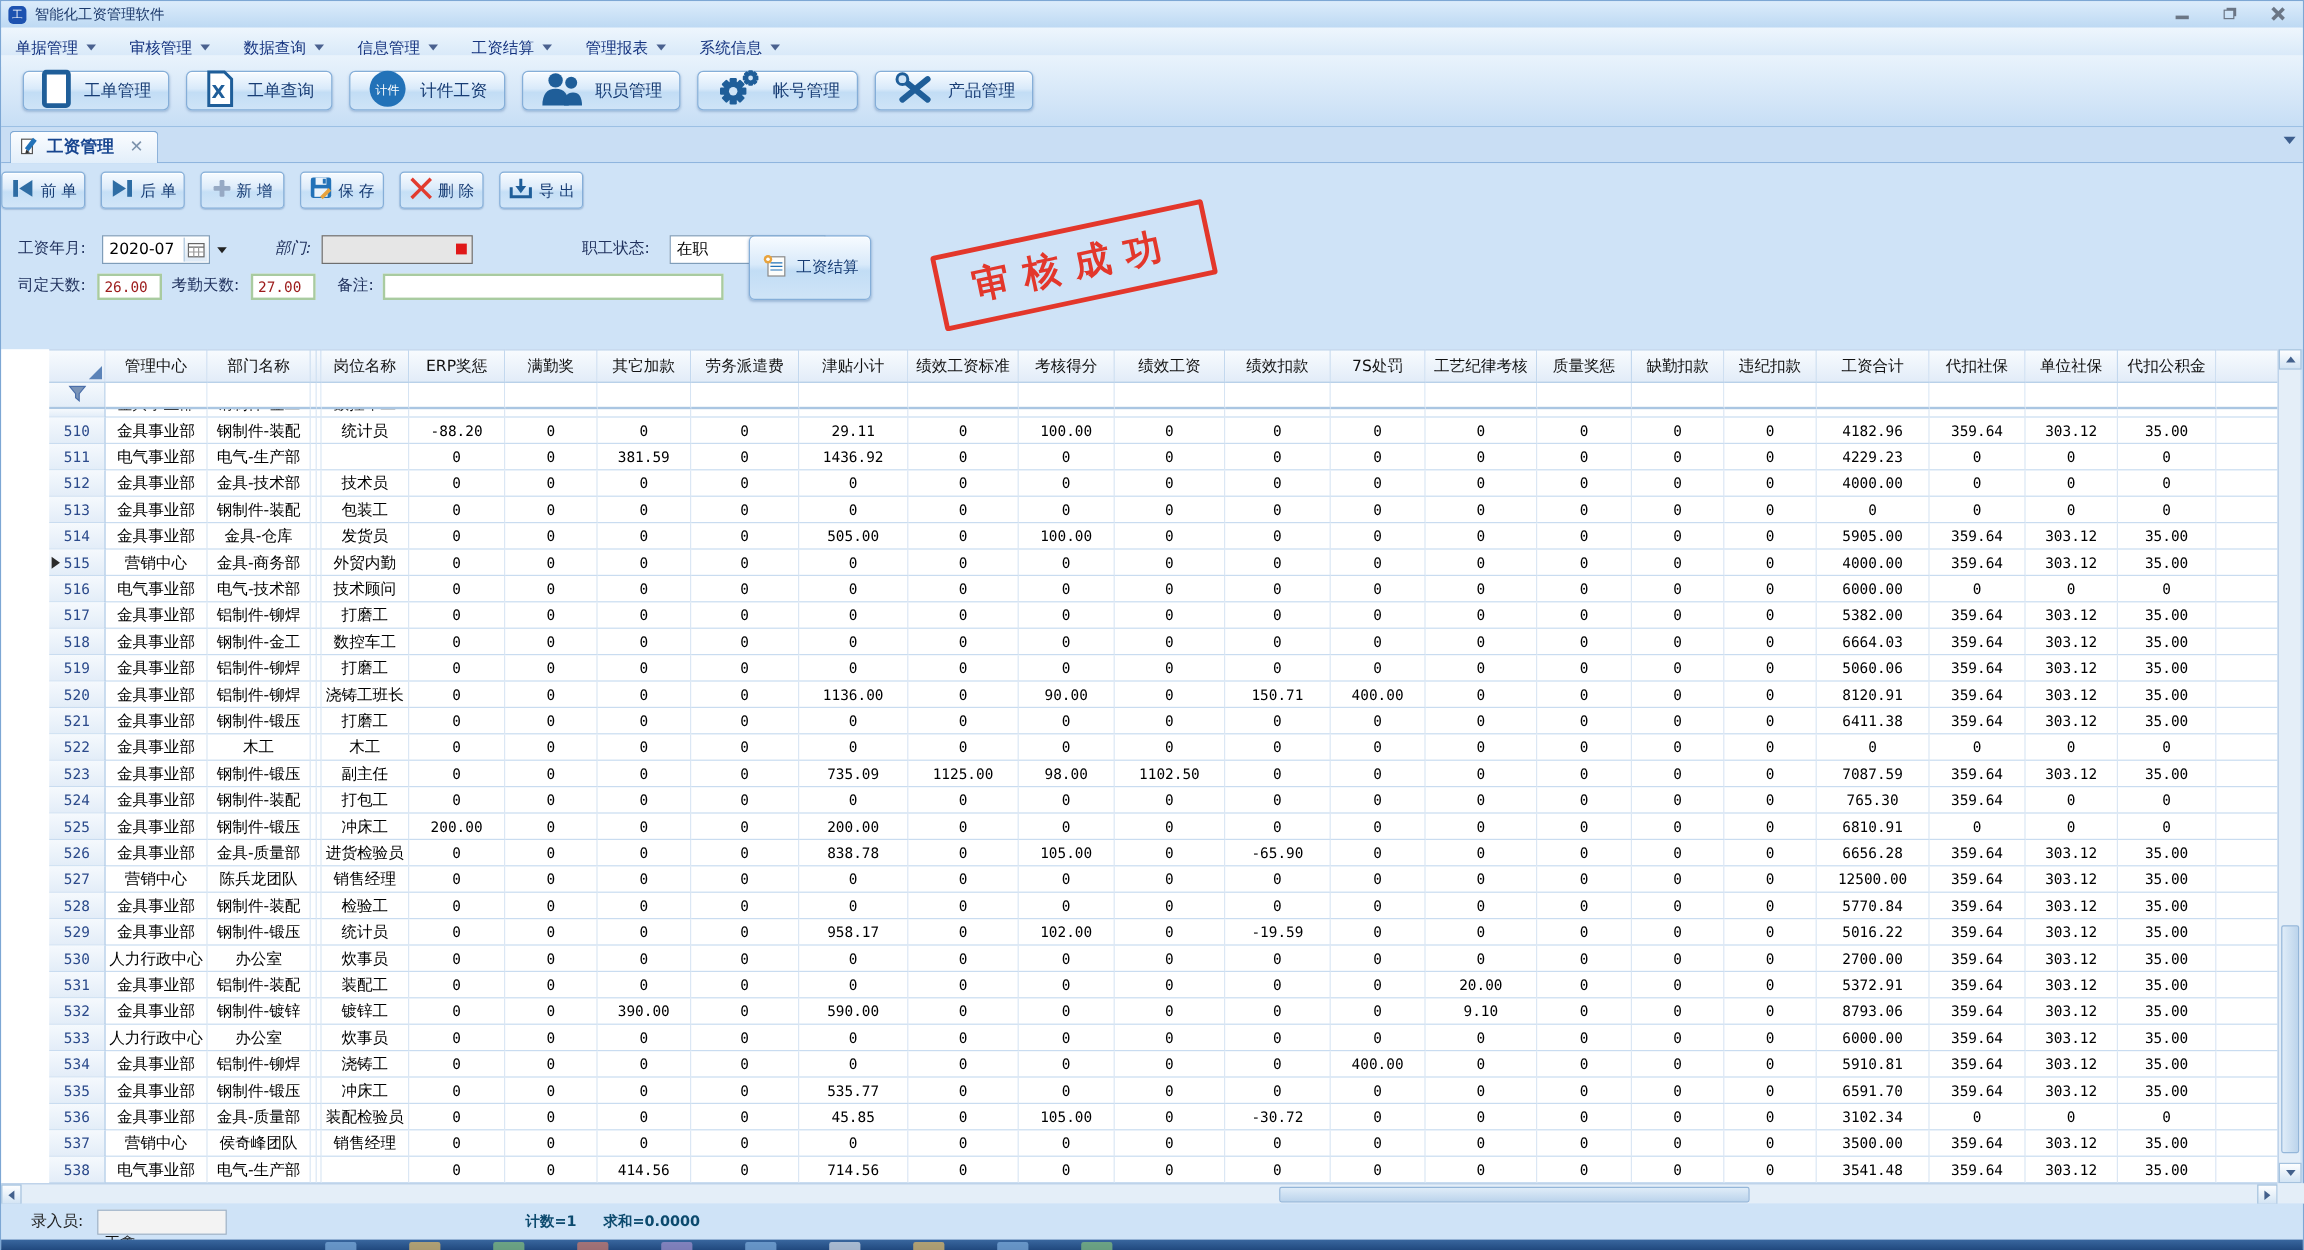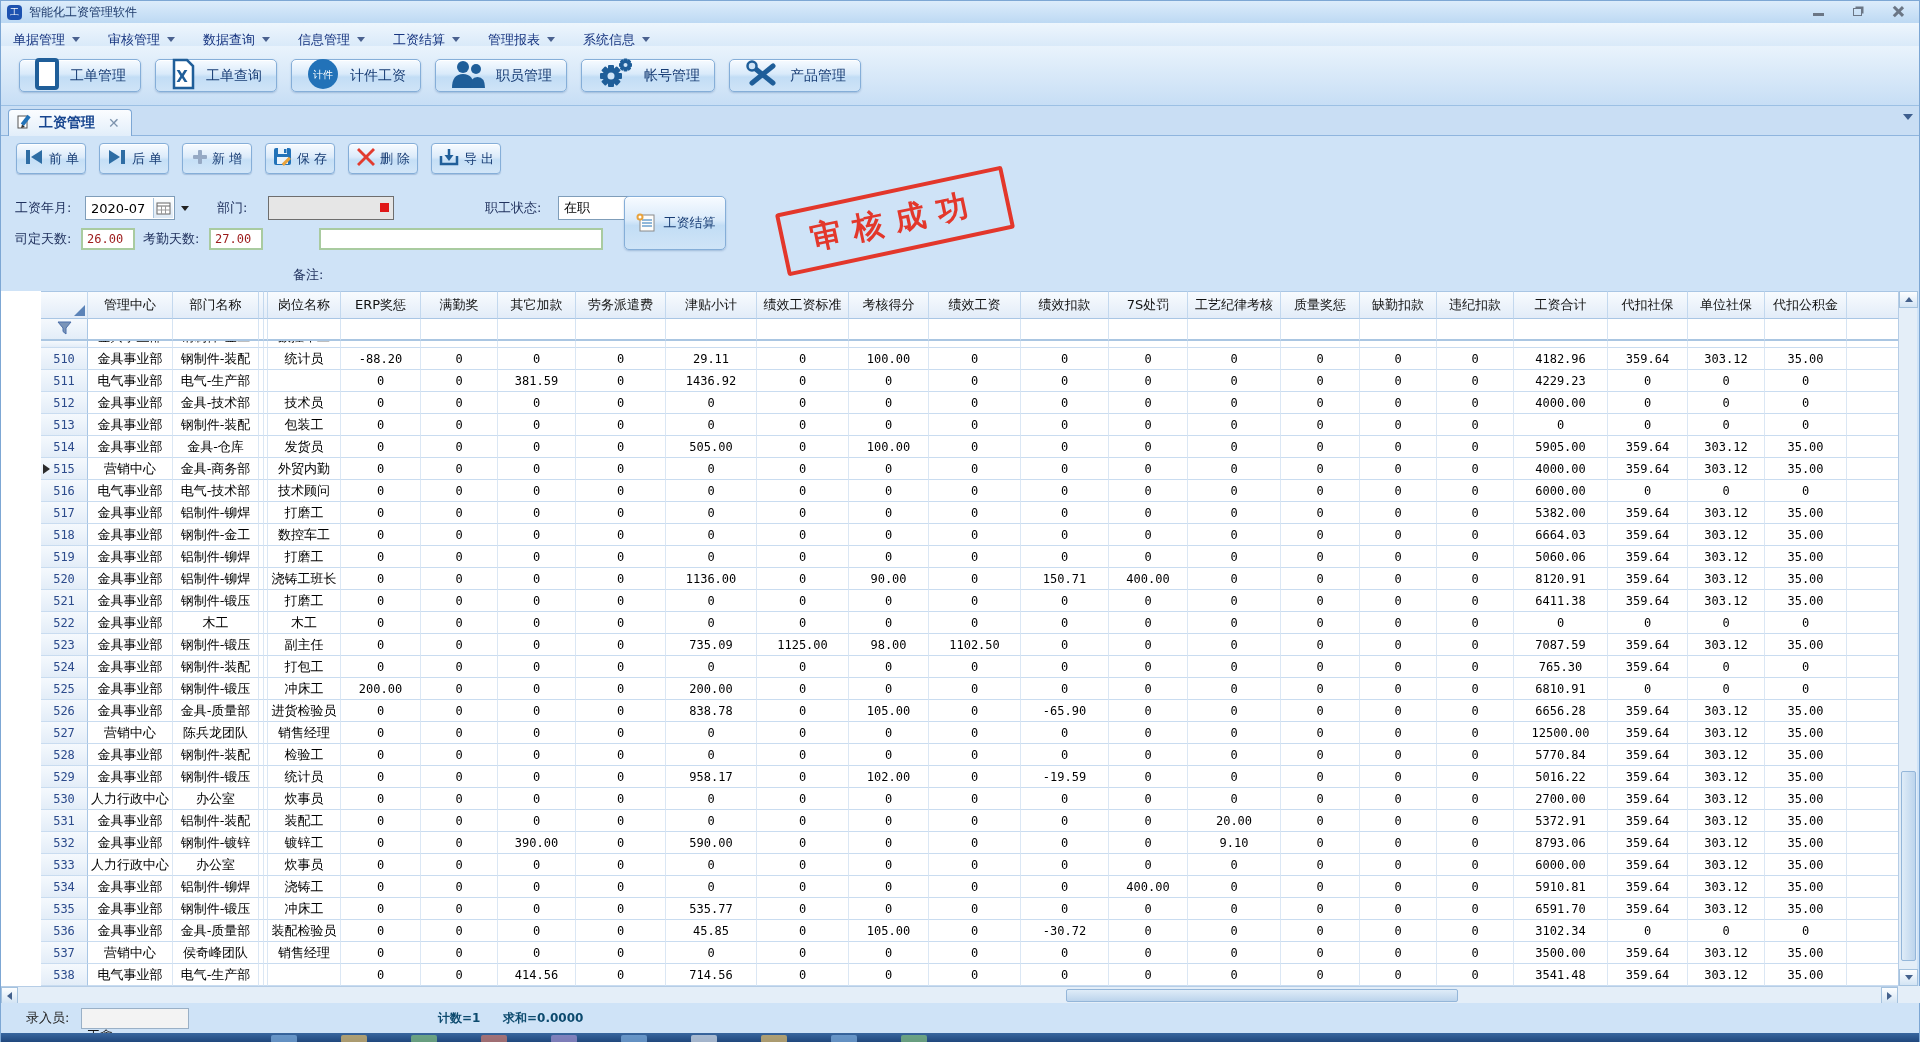--- a/index.html
+++ b/index.html
@@ -42,21 +42,21 @@
   .tab { position:absolute; left:7px; top:3px; height:27px; width:124px;
     background:linear-gradient(#fbfdff,#e2eefa); border:1px solid #7da7d4; border-bottom:none;
     border-radius:4px 4px 0 0; display:flex; align-items:center; padding:0 8px; gap:7px; }
   .tab-label { font-size:14px; font-weight:bold; color:#17458f; }
   .tab-close { font-size:14px; color:#7d93ad; margin-left:6px; cursor:default; }
   .tab-overflow { position:absolute; right:6px; top:8px; width:0; height:0;
     border-left:5px solid transparent; border-right:5px solid transparent; border-top:6px solid #3d5e8e; }
 
   
   .actionbar { position:absolute; left:0; top:135px; width:100%; height:45px; background:#cfe3f7;
-    display:flex; align-items:center; padding-left:15px; gap:13px;text-align:center; }
+    display:flex; align-items:center; gap:13px;text-align:center; }
   .act-btn { height:31px; width:70px; border:1px solid #85aed8; border-radius:4px;
     background:linear-gradient(#f7fbff,#dcebfa 45%,#c5dff6 55%,#d2e6f8);
     box-shadow:0 1px 1px rgba(70,110,160,.3), inset 0 1px 0 #fff;
     display:flex; align-items:center; justify-content:center; gap:4px; font-size:13px; color:#173c74; cursor:default; }
 
   
   .filterpanel { position:absolute; left:0; top:180px; width:100%; height:110px; background:#cfe3f7; }
   .flabel { position:absolute; font-size:13px; color:#21325e; line-height:24px; white-space:nowrap; }
   .finput { position:absolute; background:#fff; border:1px solid #7f9db9; font-size:13px; color:#000;
     display:flex; align-items:center; padding-left:5px; }
@@ -312,42 +312,42 @@
           <svg width="15" height="14" viewBox="0 0 15 14">
             <rect x="1" y="2" width="13" height="11" fill="#fff" stroke="#666"></rect>
             <line x1="1" y1="5" x2="14" y2="5" stroke="#666"></line>
             <line x1="5.5" y1="5" x2="5.5" y2="13" stroke="#999"></line>
             <line x1="9.5" y1="5" x2="9.5" y2="13" stroke="#999"></line>
             <line x1="1" y1="9" x2="14" y2="9" stroke="#999"></line>
           </svg>
         </span>
     </div>
     <i class="mini-caret" style="left:180px; top:25px;"></i>
-    <span class="flabel" style="left:216px; top:15px;">部门:</span>
+    <span class="flabel" style="left:228px; top:15px;font-style:italic;">部门:</span>
     <div class="finput dept-box" style="left:267px; top:15px; width:126px; height:24px;">
       <span></span>
       <span class="red-sq"></span>
     </div>
     <span class="flabel" style="left:484px; top:15px;">职工状态:</span>
     <div class="finput" style="left:557px; top:15px; width:130px; height:24px;">
       <span>在职</span>
       <span class="combo-btn">
           <i></i>
         </span>
     </div>
 
     <span class="flabel" style="left:14px; top:47px; line-height:22px;">司定天数:</span>
     <div class="finput green" style="left:80px; top:47px; width:54px; height:22px;">
         <span>26.00</span>
       </div>
     <span class="flabel" style="left:142px; top:47px; line-height:22px;">考勤天数:</span>
     <div class="finput green" style="left:208px; top:47px; width:54px; height:22px;">
         <span>27.00</span>
       </div>
-    <span class="flabel" style="left:292px; top:47px; line-height:22px;margin-top:36px;">备注:</span>
+    <span class="flabel" style="left:280px; top:47px; line-height:22px;">备注:</span>
     <div class="finput green" style="left:318px; top:47px; width:284px; height:22px;">
         <span></span>
       </div>
 
     <div class="settle">
       <span><svg width="22" height="22" viewBox="0 0 22 22">
             <rect x="5" y="4" width="14" height="16" fill="#fdfdfb" stroke="#8a8a8a"></rect>
             <line x1="7" y1="9" x2="17" y2="9" stroke="#2272b8"></line>
             <line x1="7" y1="12" x2="17" y2="12" stroke="#2272b8"></line>
             <line x1="7" y1="15" x2="17" y2="15" stroke="#2272b8"></line>

